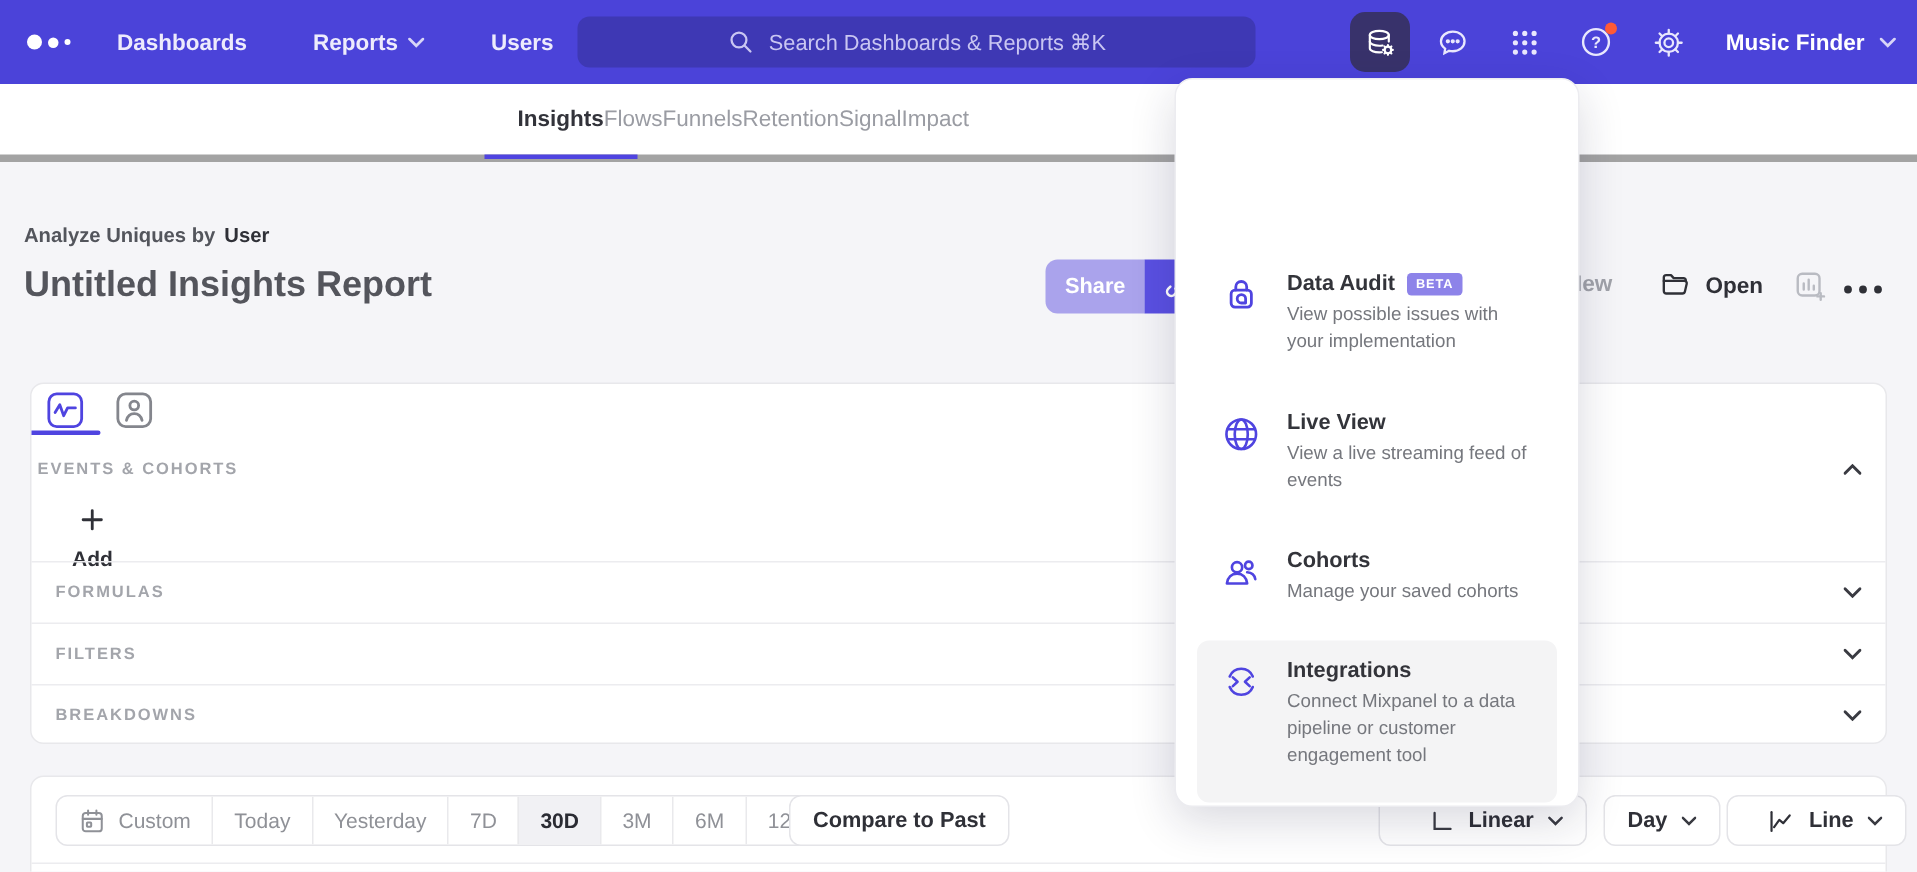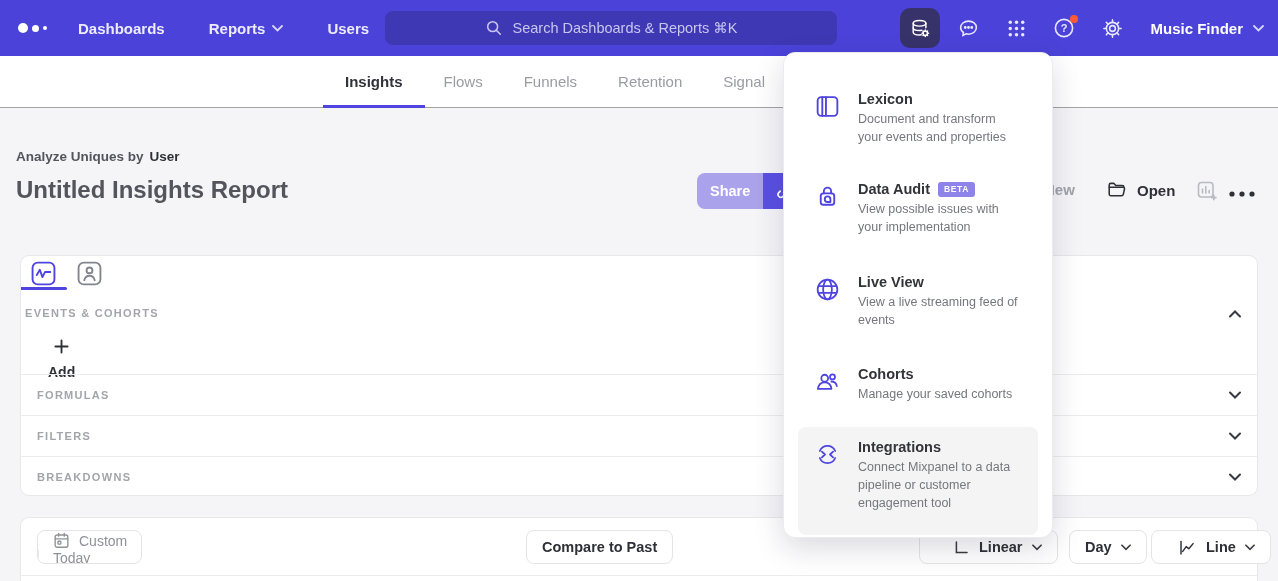--- a/index.html
+++ b/index.html
@@ -20,21 +20,21 @@
                border-radius:8px; display:flex; align-items:center; justify-content:center; gap:10px;
                color:#c9c6f2; font-size:14.5px; }
   .nav-right { position:absolute; right:14px; top:8px; height:40px; display:flex; align-items:center; gap:8px; }
   .nav-iconbtn { width:40px; height:40px; border-radius:10px; display:flex; align-items:center; justify-content:center; position:relative; }
   .nav-iconbtn.active { background:#38326b; }
   .red-dot { position:absolute; top:7px; right:6px; width:8px; height:8px; border-radius:50%; background:#ff5a36; }
   .project { display:flex; align-items:center; gap:10px; color:#fff; font-size:15px; font-weight:700; margin-left:10px; }
 
   
   .tabbar { position:absolute; left:0; top:56px; width:1278px; height:52px; background:#fff;
-            border-bottom:1px solid #a3a3a3; display:flex; align-items:center; gap:41px; padding-left:345px; z-index:1; }
+            border-bottom:5px solid #a3a3a3; display:flex; align-items:center; padding-left:345px; z-index:1; }
   .tab { font-size:15px; color:#9a9ca3; height:52px; line-height:52px; position:relative; cursor:pointer; }
   .tab.active { color:#32333a; font-weight:600; }
   .tab.active::after { content:""; position:absolute; left:-22px; right:-22px; bottom:0; height:3px; background:#4f44e0; }
 
   
   .analyze-line { position:absolute; left:16px; top:149px; font-size:13.5px; font-weight:600; color:#53555c; }
   .analyze-line b { color:#2f3037; font-weight:700; margin-left:6px; }
   .report-title { position:absolute; left:16px; top:176px; font-size:24px; font-weight:700; color:#54555c; }
 
   .share-group { position:absolute; left:697px; top:173px; height:36px; display:flex; z-index:2; }
@@ -64,21 +64,21 @@
              display:flex; align-items:center; justify-content:space-between; padding:0 16px; cursor:pointer; }
   .row-formulas   { top:118px; }
   .row-filters    { top:159px; }
   .row-breakdowns { top:200px; }
 
   
   .bottombar { position:absolute; left:20px; top:517px; width:1238px; height:70px; background:#fff;
                border:1px solid #e8e8eb; border-radius:9px 9px 0 0; }
   .bottombar .divider { position:absolute; left:0; top:57px; width:100%; border-bottom:1px solid #ececef; }
   .seg { position:absolute; left:16px; top:12px; height:34px; display:flex; border:1px solid #e4e4e8;
-         border-radius:8px; overflow:hidden;flex-direction:column; }
+         border-radius:8px; overflow:hidden; }
   .seg-cell { display:flex; align-items:center; gap:8px; padding:0 14px; font-size:14px; color:#8f9197;
               border-left:1px solid #e9e9ec; cursor:pointer; white-space:nowrap; }
   .seg-cell:first-child { border-left:none; }
   .seg-cell.selected { background:#f1f1f4; color:#2b2c33; font-weight:700; }
   .btn-outline { position:absolute; top:12px; height:34px; display:flex; align-items:center; gap:9px;
                  padding:0 15px; border:1px solid #e4e4e8; border-radius:8px; background:#fff;
                  font-size:14.5px; font-weight:600; color:#2f3037; cursor:pointer; white-space:nowrap; }
   .compare { left:505px; }
   .ctl-linear { left:898px;padding-left:33px; }
   .ctl-day    { left:1048px; }
@@ -336,34 +336,20 @@
     <span>Line</span>
     <svg width="10" height="7" viewBox="0 0 11 7" fill="none" stroke="#3a3b42" stroke-width="1.8" stroke-linecap="round">
         <polyline points="1,1 5.5,5.5 10,1"></polyline>
       </svg>
   </button>
   <div class="divider"></div>
 </div>
 
 <div class="panel">
 
-  <div class="menu-item mi-lexicon">
-    <span class="mi-icon">
-      <svg width="27" height="27" viewBox="0 0 26 26" fill="none" stroke="#4f44e0" stroke-width="1.8" stroke-linecap="round">
-        <rect x="3.5" y="4" width="19" height="18" rx="3.5"></rect>
-        <path d="M8 4v18 M11.5 4v18"></path>
-      </svg>
-    </span>
-    <span>
-      <span class="mi-title">
-          <span>Lexicon</span>
-        </span>
-      <div class="mi-desc">Document and transform your events and properties</div>
-    </span>
-  </div>
 
   <div class="menu-item mi-dataaudit">
     <span class="mi-icon">
       <svg width="27" height="27" viewBox="0 0 26 26" fill="none" stroke="#4f44e0" stroke-width="1.8" stroke-linecap="round" stroke-linejoin="round">
         <path d="M9.5 10V8a3.5 3.5 0 0 1 7 0v2"></path>
         <rect x="6.5" y="10" width="13" height="11" rx="2.5"></rect>
         <path d="M15.6 18.3h-2.5a2.7 2.7 0 1 1 2.7-2.7v2.7"></path>
       </svg>
     </span>
     <span>

